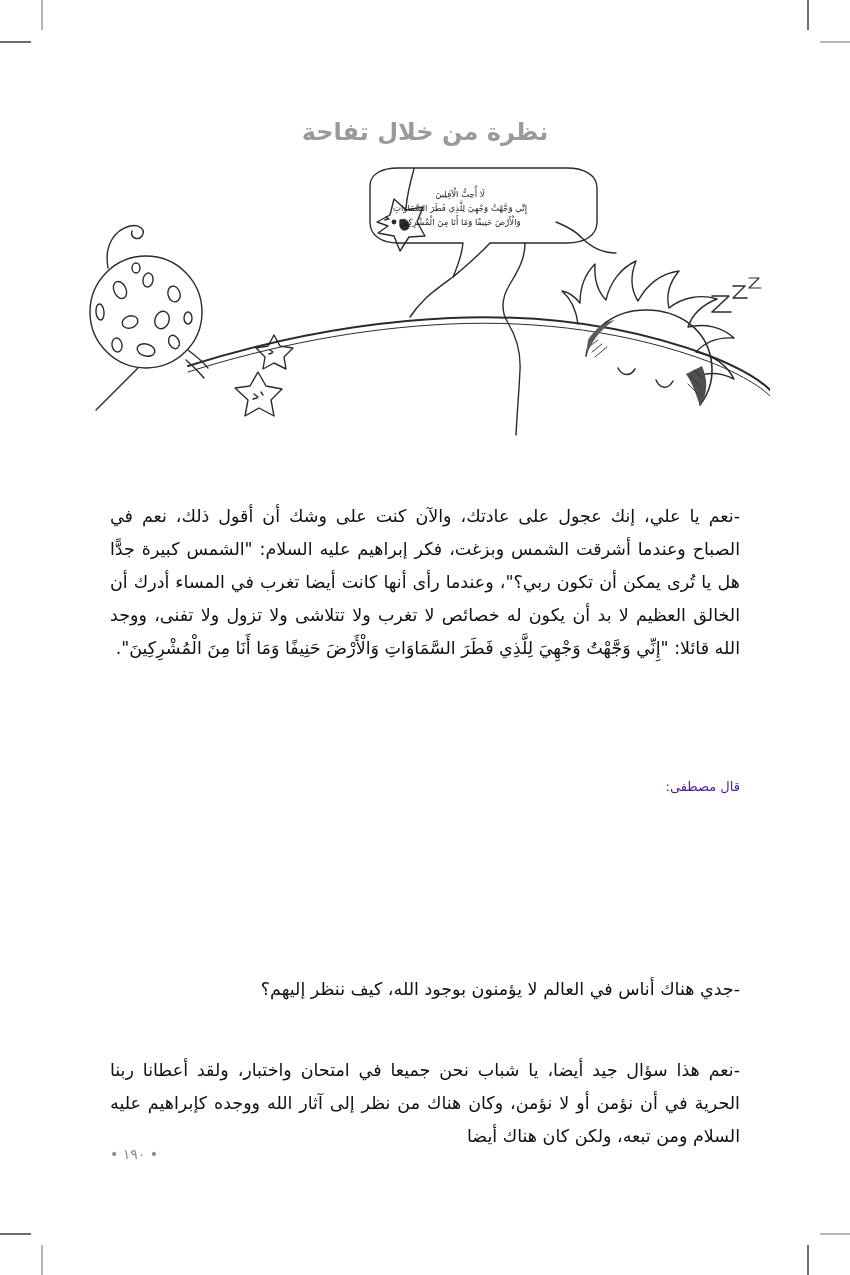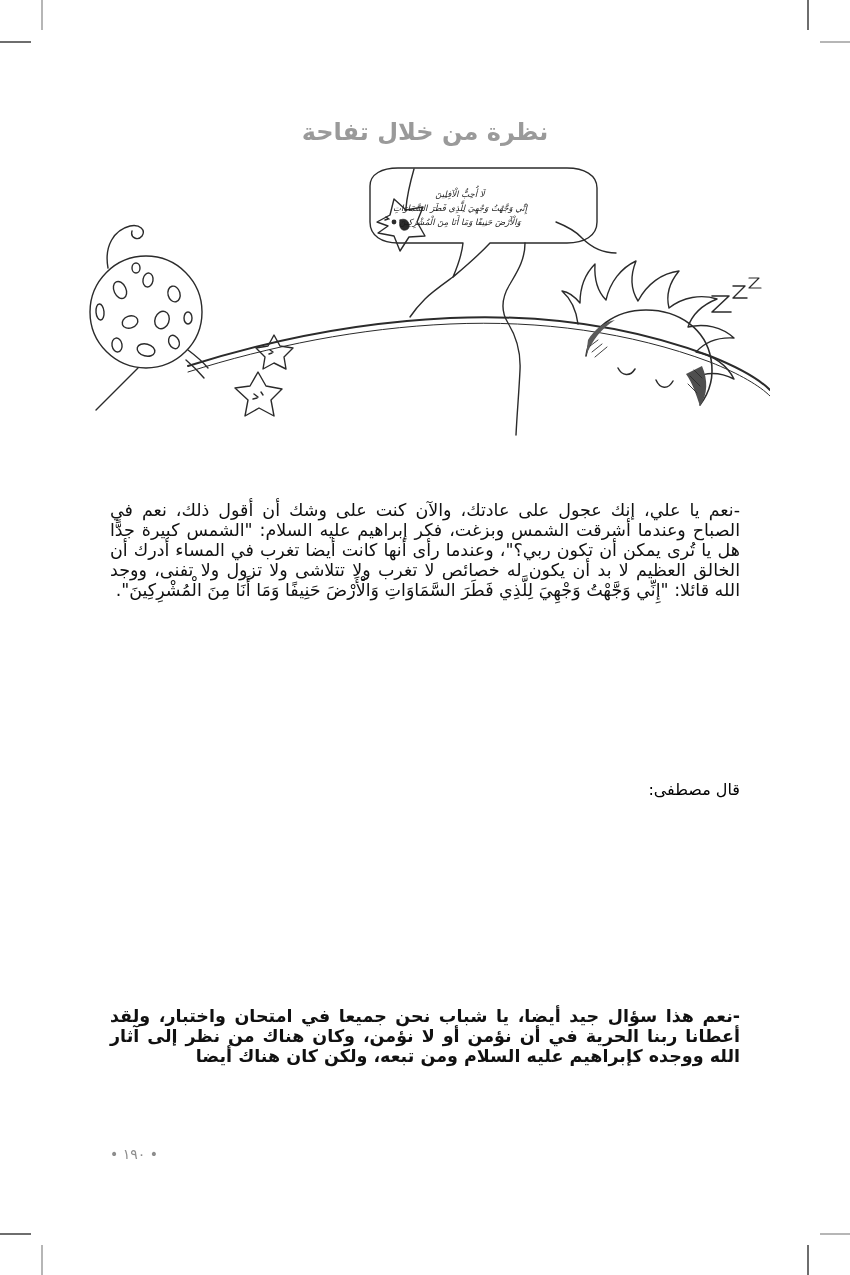--- a/index.html
+++ b/index.html
@@ -71,55 +71,54 @@
     position: absolute;
     left: 270px;
     top: 28px;
     width: 240px;
     text-align: center;
     direction: rtl;
     font-family: "DejaVu Sans", "Liberation Sans", sans-serif;
     font-size: 8.5px;
     line-height: 1.62;
     color: #1c1c1c;
-    font-style: italic;
   }
   .bubble-text div { white-space: nowrap; }
 
   
   .body-block {
     position: absolute;
     left: 0;
     width: 630px;
     direction: rtl;
     text-align: justify;
     text-justify: inter-word;
     color: #111111;
     font-family: "DejaVu Sans", "Liberation Sans", sans-serif;
     font-size: 17.5px;
-    line-height: 20px;
+    line-height: 33px;
   }
   .speaker {
     position: absolute;
     left: 0;
     width: 630px;
     direction: rtl;
     text-align: right;
-    color: #000000;
-    font-family: "DejaVu Sans", "Liberation Sans", sans-serif;
-    font-size: 16px;
+    color: #4c1d95;
+    font-family: "DejaVu Sans", "Liberation Sans", sans-serif;
+    font-size: 13px;
     line-height: 33px;
   }
 
   .p1 { top: 482px; }
   .sp1 { top: 757px; }
   .p2 { top: 795px; }
   .sp2 { top: 915px; }
   .p3 { top: 955px; }
-  .p4 { top: 988px; font-weight: bold; }
+  .p4 { top: 1036px; }
 
   .page-number {
     position: absolute;
     top: 1146px;
     left: 0;
     width: 630px;
     text-align: left;
     font-family: "DejaVu Sans", "Liberation Sans", sans-serif;
     font-size: 14px;
     color: #8d8d8d;
@@ -237,18 +236,19 @@
         <div>وَالْأَرْضَ حَنِيفًا وَمَا أَنَا مِنَ الْمُشْرِكِينَ</div>
       </div>
     </div>
 
     <p class="body-block p1">-نعم يا علي، إنك عجول على عادتك، والآن كنت على وشك أن أقول ذلك، نعم في الصباح وعندما أشرقت الشمس وبزغت، فكر إبراهيم عليه السلام: "الشمس كبيرة جدًّا هل يا تُرى يمكن أن تكون ربي؟"، وعندما رأى أنها كانت أيضا تغرب في المساء أدرك أن الخالق العظيم لا بد أن يكون له خصائص لا تغرب ولا تتلاشى ولا تزول ولا تفنى، ووجد الله قائلا: "إِنِّي وَجَّهْتُ وَجْهِيَ لِلَّذِي فَطَرَ السَّمَاوَاتِ وَالْأَرْضَ حَنِيفًا وَمَا أَنَا مِنَ الْمُشْرِكِينَ".</p>
 
     <p class="speaker sp1">قال مصطفى:</p>
 
 
 
+    <p class="body-block p3">-جدي هناك أناس في العالم لا يؤمنون بوجود الله، كيف ننظر إليهم؟</p>
 
     <p class="body-block p4">-نعم هذا سؤال جيد أيضا، يا شباب نحن جميعا في امتحان واختبار، ولقد أعطانا ربنا الحرية في أن نؤمن أو لا نؤمن، وكان هناك من نظر إلى آثار الله ووجده كإبراهيم عليه السلام ومن تبعه، ولكن كان هناك أيضا</p>
 
     <div class="page-number">• ١٩٠ •</div>
   </div>
 </div>
 
 </body></html>

